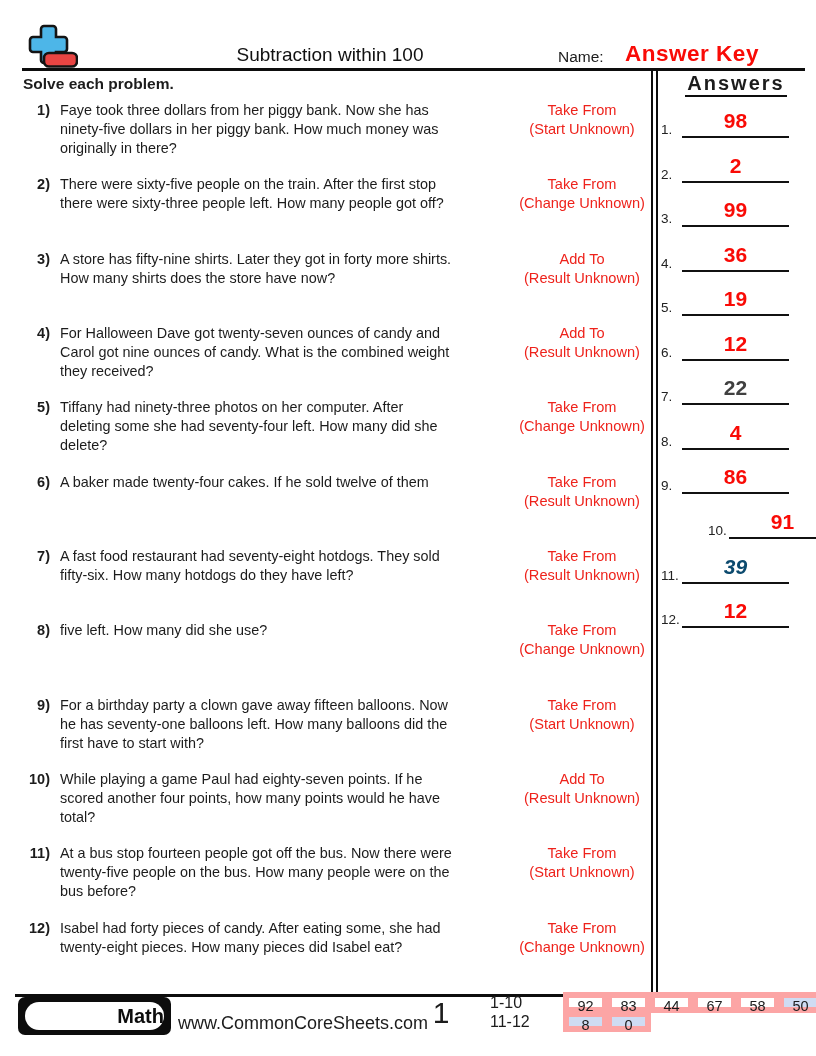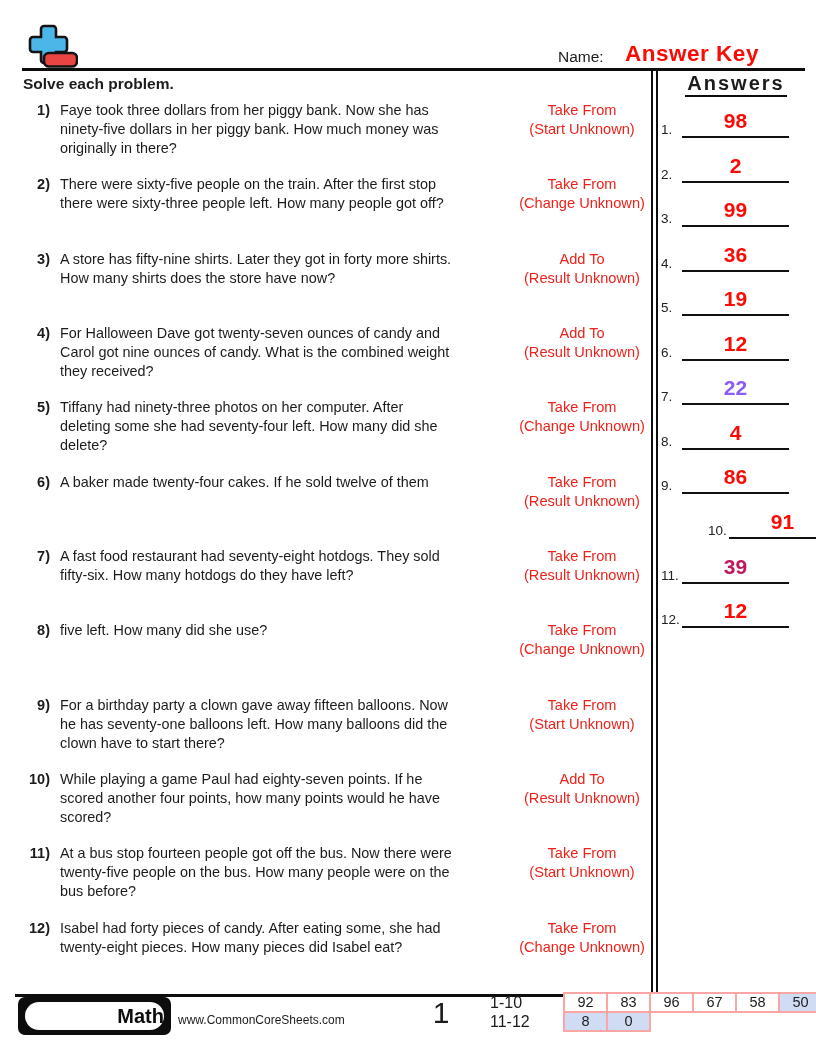--- a/index.html
+++ b/index.html
@@ -63,50 +63,51 @@
   .brand-box {
     position: absolute; left: 18px; top: 997px; width: 153px; height: 38px;
     background: #0d0d0d; border-radius: 7px; z-index: 2;
   }
   .brand-pill {
     position: absolute; left: 7px; top: 5px; right: 7px; bottom: 5px;
     background: #ffffff; border-radius: 15px;
     display: flex; align-items: center; justify-content: flex-end;
   }
   .brand-pill span { font-size: 20px; font-weight: bold; color: #0d0d0d; }
-  .website { position: absolute; left: 178px; top: 1013px; font-size: 12px; z-index: 2; }
+  .website { position: absolute; left: 178px; top: 1013px; font-size: 18px; z-index: 2; }
   .page-number {
     position: absolute; left: 413px; top: 996px; width: 56px; text-align: center;
     font-size: 30px; z-index: 2;
   }
   .score-table { position: absolute; left: 490px; top: 992px; z-index: 3; }
   .score-row { display: flex; height: 21px; }
   .score-row + .score-row { margin-top: -2px; }
   .score-label {
     width: 73px; text-align: left; padding-right: 6px; font-size: 16px;
     line-height: 21px; background: transparent;
   }
   .score-cell {
-    width: 45px; height: 21px; border: 2px solid #fca5a5; background: #ffffff;
+    width: 45px; height: 21px; border: 6px solid #fca5a5; background: #ffffff;
     font-size: 14.5px; line-height: 17px; text-align: center; flex: 0 0 auto;
   }
   .score-cell + .score-cell { margin-left: -2px; }
   .score-cell.shaded { background: #cfdcf3; }
 </style>
 </head>
 <body>
 
 <div class="page">
 
   <div class="logo">
     <svg width="66" height="58" viewBox="0 0 66 58" aria-hidden="true">
       <path d="M29,17 a3,3 0 0 1 3,-3 h9 a3,3 0 0 1 3,3 v8 h8 a3,3 0 0 1 3,3 v9 a3,3 0 0 1 -3,3 h-8 v8 a3,3 0 0 1 -3,3 h-9 a3,3 0 0 1 -3,-3 v-8 h-8 a3,3 0 0 1 -3,-3 v-9 a3,3 0 0 1 3,-3 h8 z" fill="#4db6e8" stroke="#141414" stroke-width="2.6"></path>
       <rect x="32" y="41" width="33" height="13.5" rx="5" fill="#e84543" stroke="#141414" stroke-width="2.6"></rect>
     </svg>
   </div>
+  <div class="title">Subtraction within 100</div>
   <div class="name-label">Name:</div>
   <div class="name-value" style="color:#f90b06;">Answer Key</div>
   <div class="header-rule"></div>
   <div class="instruction">Solve each problem.</div>
 
   <div class="v-divider"></div>
 
   <div class="problems" id="problems-list">
       <div class="problem">
         <div class="problem-num">1)</div>
@@ -195,33 +196,33 @@
         <div class="problem-type" style="color: rgb(238, 34, 27);">
           <div>Take From</div>
           <div>(Change Unknown)</div>
         </div>
       </div>
       <div class="problem">
         <div class="problem-num">9)</div>
         <div class="problem-text">
           <div>For a birthday party a clown gave away fifteen balloons. Now</div>
           <div>he has seventy-one balloons left. How many balloons did the</div>
-          <div>clown have to start there?</div>
+          <div>first have to start with?</div>
         </div>
         <div class="problem-type" style="color: rgb(238, 34, 27);">
           <div>Take From</div>
           <div>(Start Unknown)</div>
         </div>
       </div>
       <div class="problem">
         <div class="problem-num">10)</div>
         <div class="problem-text">
           <div>While playing a game Paul had eighty-seven points. If he</div>
           <div>scored another four points, how many points would he have</div>
-          <div>scored?</div>
+          <div>total?</div>
         </div>
         <div class="problem-type" style="color: rgb(238, 34, 27);">
           <div>Add To</div>
           <div>(Result Unknown)</div>
         </div>
       </div>
       <div class="problem">
         <div class="problem-num">11)</div>
         <div class="problem-text">
           <div>At a bus stop fourteen people got off the bus. Now there were</div>
@@ -257,21 +258,21 @@
       <span>Math</span>
     </div>
   </div>
   <div class="website">www.CommonCoreSheets.com</div>
   <div class="page-number">1</div>
   <div class="score-table" id="score-table">
       <div class="score-row">
         <div class="score-label">1-10</div>
         <div class="score-cell">92</div>
         <div class="score-cell">83</div>
-        <div class="score-cell">96</div>
+        <div class="score-cell">44</div>
         <div class="score-cell">67</div>
         <div class="score-cell">58</div>
         <div class="score-cell shaded">50</div>
         <div class="score-cell shaded">42</div>
         <div class="score-cell shaded">33</div>
         <div class="score-cell shaded">25</div>
         <div class="score-cell shaded">17</div>
       </div>
       <div class="score-row">
         <div class="score-label">11-12</div>
@@ -312,21 +313,21 @@
     </div>
     <div class="answer-item" style="top: 326.75px;">
       <span class="answer-num">6.</span>
       <span class="answer-line">
         <span class="answer-value" style="color: rgb(249, 11, 6);">12</span>
       </span>
     </div>
     <div class="answer-item" style="top: 371.3px;">
       <span class="answer-num">7.</span>
       <span class="answer-line">
-        <span class="answer-value" style="color: #8b5cf6;">22</span>
+        <span class="answer-value" style="color: #404040;">22</span>
       </span>
     </div>
     <div class="answer-item" style="top: 415.85px;">
       <span class="answer-num">8.</span>
       <span class="answer-line">
         <span class="answer-value" style="color: rgb(249, 11, 6);">4</span>
       </span>
     </div>
     <div class="answer-item" style="top: 460.4px;">
       <span class="answer-num">9.</span>
@@ -336,21 +337,21 @@
     </div>
     <div class="answer-item" style="top: 504.95px; margin-left: 47px;">
       <span class="answer-num">10.</span>
       <span class="answer-line">
         <span class="answer-value" style="color: rgb(249, 11, 6);">91</span>
       </span>
     </div>
     <div class="answer-item" style="top: 549.5px;">
       <span class="answer-num">11.</span>
       <span class="answer-line">
-        <span class="answer-value" style="color: #be185d;">39</span>
+        <span class="answer-value" style="color: #0c4a6e; font-style: italic;">39</span>
       </span>
     </div>
     <div class="answer-item" style="top: 594.05px;">
       <span class="answer-num">12.</span>
       <span class="answer-line">
         <span class="answer-value" style="color: rgb(249, 11, 6);">12</span>
       </span>
     </div>
   </div>
 

